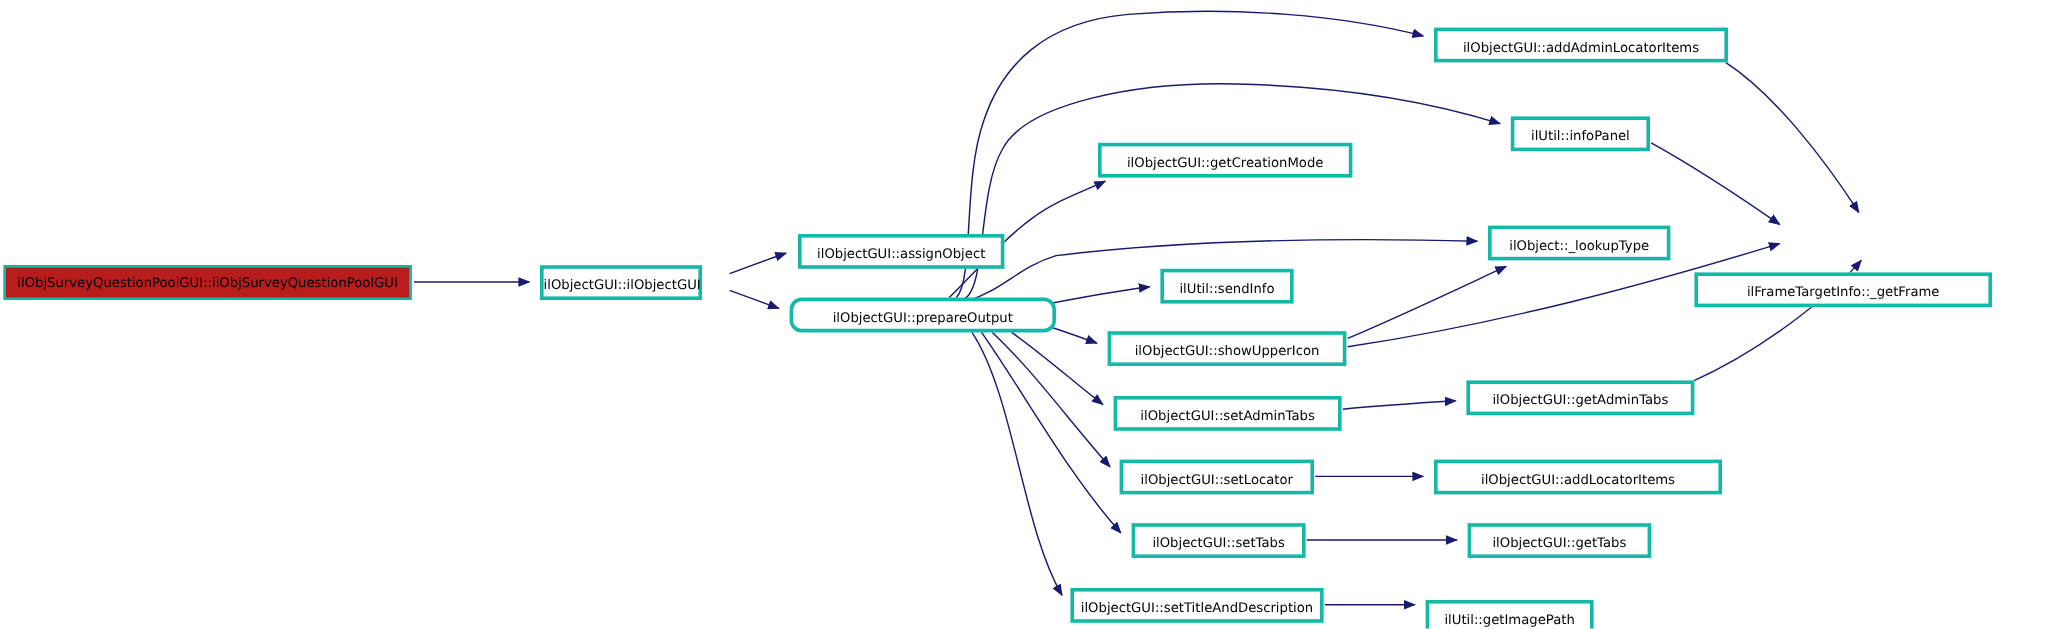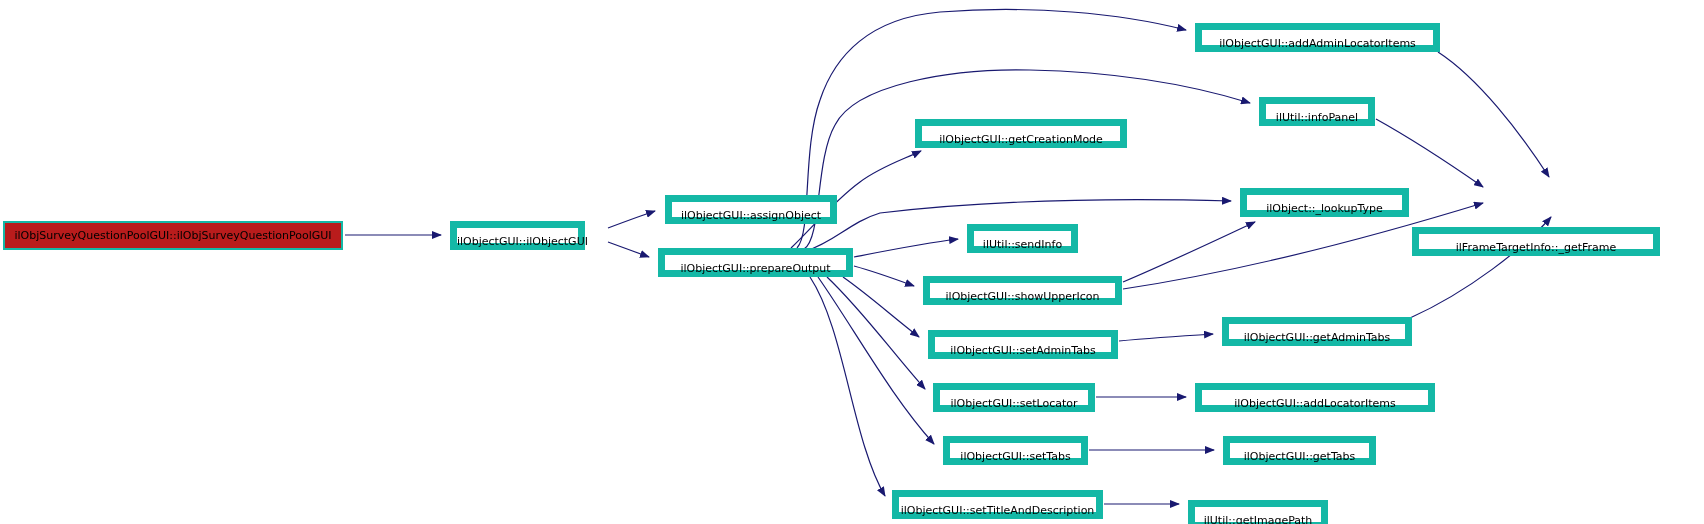--- a/index.html
+++ b/index.html
@@ -20,21 +20,21 @@
     top: 0;
     left: 0;
     width: 1704px;
     height: 524px;
   }
   .node {
     position: absolute;
     box-sizing: border-box;
     height: 29px;
     background: #ffffff;
-    border: 7px solid #14b8a6;
+    border: 3px solid #14b8a6;
     color: #000000;
     font-size: 11px;
     line-height: 27px;
     text-align: center;
     white-space: nowrap;
     cursor: pointer;
   }
   .node.root {
     background: #b91c1c;
     border-width: 2px;
@@ -74,30 +74,30 @@
       <path marker-end="url(#arrow)" d="M1410,318 C1468,292 1524,248 1551,217"></path>
       <path marker-end="url(#arrow)" d="M1096,397 L1186,397"></path>
       <path marker-end="url(#arrow)" d="M1089,450 L1214,450"></path>
       <path marker-end="url(#arrow)" d="M1104,504 L1179,504"></path>
     </g>
   </svg>
 
   <div class="node root" style="left:3px;   top:221px; width:340px;">ilObjSurveyQuestionPoolGUI::ilObjSurveyQuestionPoolGUI</div>
   <div class="node" style="left:450px; top:221px; width:135px;">ilObjectGUI::ilObjectGUI</div>
   <div class="node" style="left:665px; top:195px; width:172px;">ilObjectGUI::assignObject</div>
-  <div class="node" style="left:658px; top:248px; width:195px;">ilObjectGUI::prepareOutput</div>
+  <div class="node" style="left:658px; top:248px; width:222px;border-radius:10px;">ilObjectGUI::prepareOutput</div>
   <div class="node" style="left:915px; top:119px; width:212px;">ilObjectGUI::getCreationMode</div>
   <div class="node" style="left:967px; top:224px; width:111px;">ilUtil::sendInfo</div>
   <div class="node" style="left:923px; top:276px; width:199px;">ilObjectGUI::showUpperIcon</div>
   <div class="node" style="left:928px; top:330px; width:190px;">ilObjectGUI::setAdminTabs</div>
   <div class="node" style="left:933px; top:383px; width:162px;">ilObjectGUI::setLocator</div>
   <div class="node" style="left:943px; top:436px; width:145px;">ilObjectGUI::setTabs</div>
   <div class="node" style="left:892px; top:490px; width:211px;">ilObjectGUI::setTitleAndDescription</div>
   <div class="node" style="left:1195px; top:23px;  width:245px;">ilObjectGUI::addAdminLocatorItems</div>
   <div class="node" style="left:1259px; top:97px;  width:116px;">ilUtil::infoPanel</div>
-  <div class="node" style="left:1240px; top:188px; width:169px;">ilObject::_lookupType</div>
+  <div class="node" style="left:1240px; top:188px; width:152px;">ilObject::_lookupType</div>
   <div class="node" style="left:1222px; top:317px; width:190px;">ilObjectGUI::getAdminTabs</div>
   <div class="node" style="left:1195px; top:383px; width:240px;">ilObjectGUI::addLocatorItems</div>
   <div class="node" style="left:1223px; top:436px; width:153px;">ilObjectGUI::getTabs</div>
   <div class="node" style="left:1188px; top:500px; width:140px;">ilUtil::getImagePath</div>
   <div class="node" style="left:1412px; top:183px; width:248px;margin-top:44px;">ilFrameTargetInfo::_getFrame</div>
 
 </div>
 
 </body></html>

